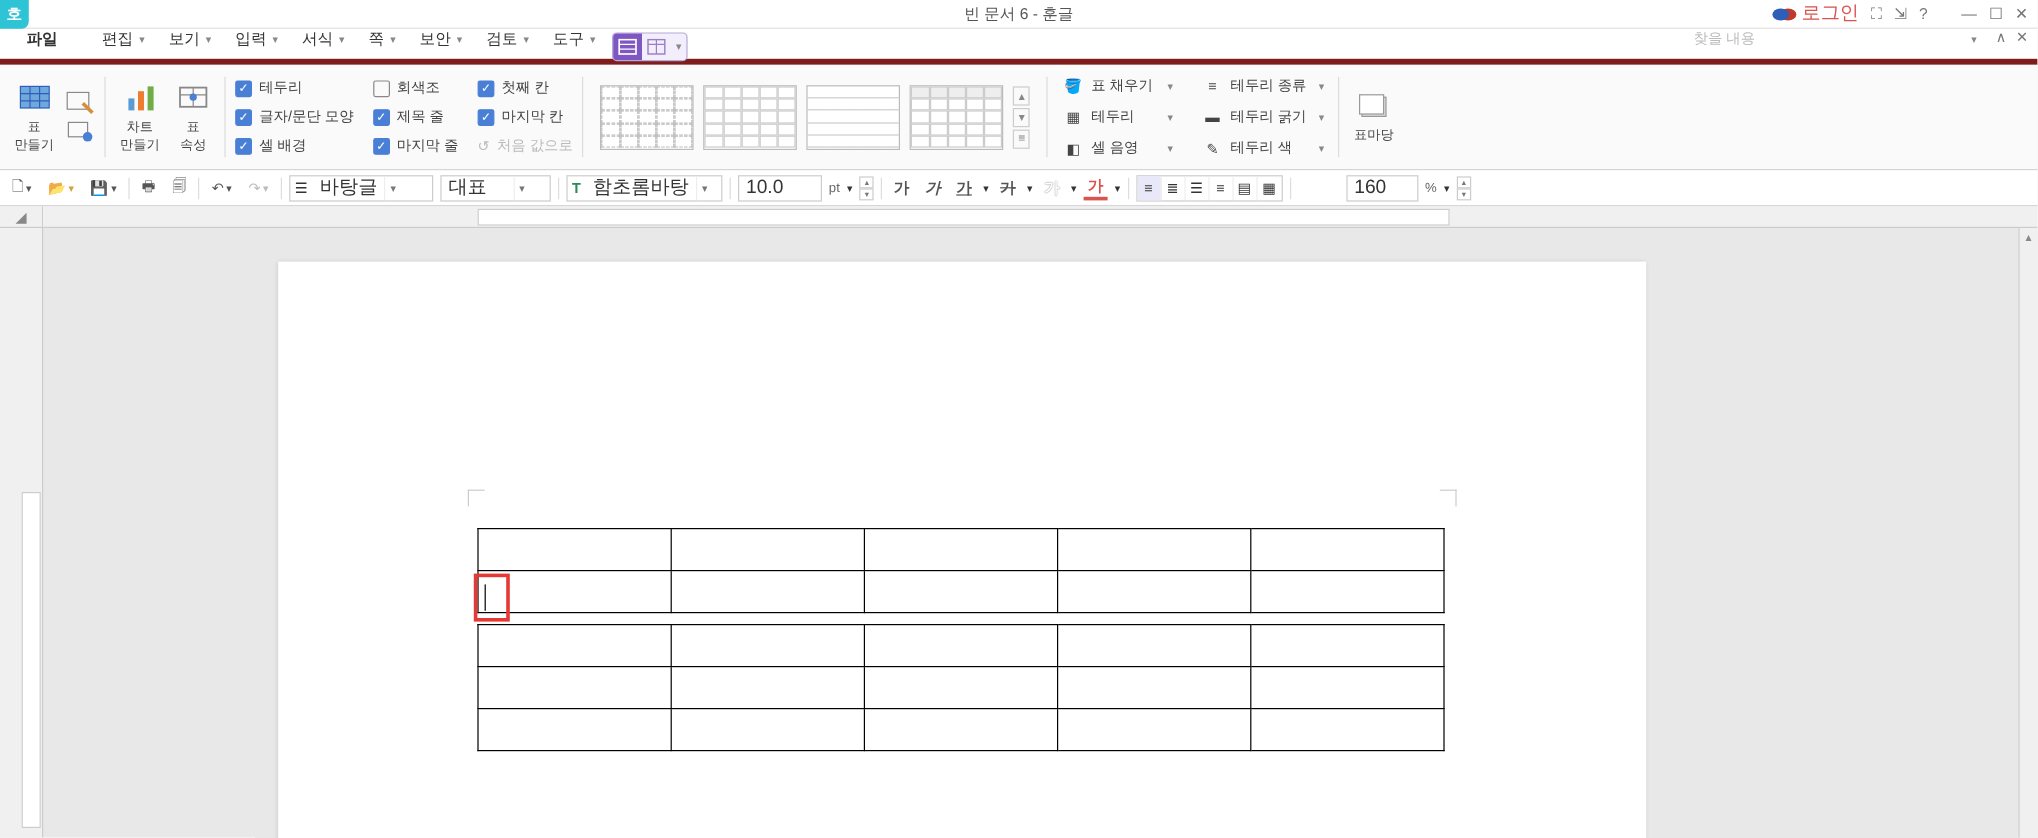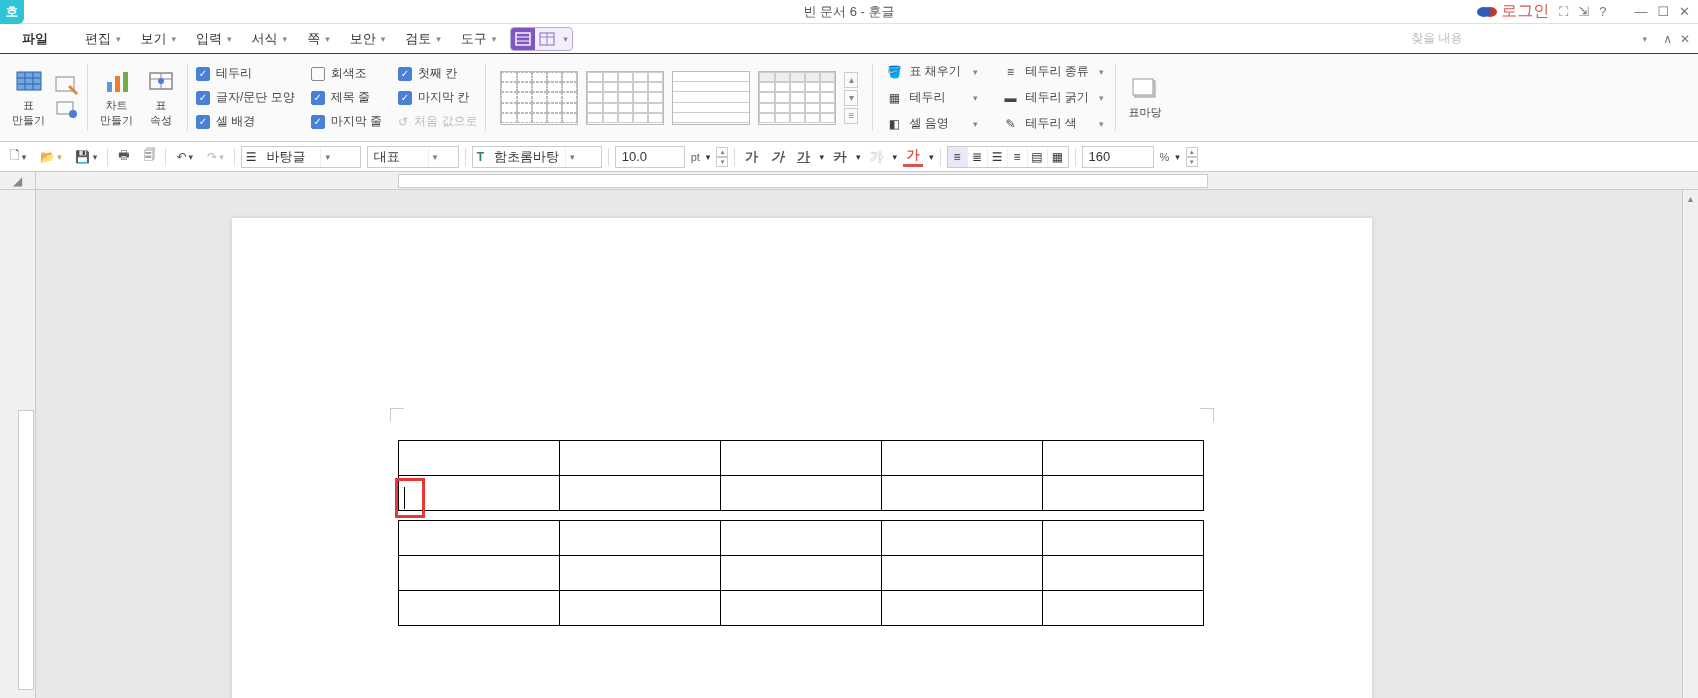--- a/index.html
+++ b/index.html
@@ -10,21 +10,21 @@
 .titlebar .app-icon { width: 24px; height: 24px; background: #2ec4d6; color: #fff; display: flex; align-items: center; justify-content: center; font-weight: bold; font-size: 13px; border-bottom-right-radius: 6px; }
 .titlebar .title { position: absolute; left: 50%; transform: translateX(-50%); font-size: 13px; color: #555; }
 .titlebar .right { margin-left: auto; display: flex; align-items: center; gap: 10px; padding-right: 8px; }
 .titlebar .login { color: #d9534f; font-size: 16px; display: flex; align-items: center; gap: 4px; }
 .titlebar .login .dot { width: 14px; height: 10px; background: #c0392b; border-radius: 50%; position: relative; }
 .titlebar .login .dot::after { content:""; width:14px; height:10px; background:#2e5fb8; border-radius:50%; position:absolute; left:-6px; }
 .titlebar .winctl { display: flex; align-items: center; gap: 10px; color: #777; font-size: 13px; }
 .titlebar .winctl span { cursor: pointer; }
 
 
-.menubar { height: 30px; background: #fff; display: flex; align-items: center; border-bottom: 1px solid #7f1d1d; }
+.menubar { height: 30px; background: #fff; display: flex; align-items: flex-start; border-bottom: 5px solid #7f1d1d; }
 .menubar .menu-item { padding: 0 10px; display: flex; align-items: center; font-size: 13px; color: #333; cursor: pointer; gap: 5px; }
 .menubar .menu-item:first-child { font-weight: bold; padding: 0 22px; }
 .menubar .sep { width: 1px; background: #ddd; margin: 5px 2px; }
 .menubar .dd { font-size: 9px; color: #888; }
 .menubar .spacer { flex: 1; }
 .menubar .active-tab { display: flex; align-items: center; border: 1px solid #b8a8d8; background: #f3eefc; border-radius: 4px; margin: 3px 4px; }
 .menubar .active-tab .half { width: 24px; height: 22px; display: flex; align-items: center; justify-content: center; }
 .menubar .active-tab .half.hl { background: #7e57c2; color: #fff; border-radius: 3px 0 0 3px; }
 .menubar .search-box { display: flex; align-items: center; color: #bbb; font-size: 12px; padding: 0 8px; gap: 20px; }
 .menubar .right-icons { display: flex; align-items: center; gap: 8px; padding: 0 8px; color: #777; }
@@ -53,21 +53,21 @@
 
 .small-option { display: flex; align-items: center; gap: 6px; font-size: 12px; color: #444; height: 24px; cursor: pointer; padding: 0 4px; }
 .small-option .ic { width: 18px; height: 16px; display:inline-flex; align-items:center; justify-content:center; }
 .small-option .dd { font-size: 9px; color: #888; margin-left: auto; }
 
 
 .toolbar2 { height: 30px; background: #fff; border-bottom: 1px solid #ccc; display: flex; align-items: center; gap: 6px; padding: 0 6px; }
 .toolbar2 .tb-btn { display: flex; align-items: center; gap: 2px; padding: 2px 4px; cursor: pointer; color: #555; font-size: 12px; }
 .toolbar2 .tb-sep { width: 1px; height: 18px; background: #ddd; }
 .toolbar2 .combo { display: flex; align-items: center; border: 1px solid #ccc; height: 22px; background: #fff; }
-.toolbar2 .combo .val { padding: 0 6px; font-size: 13px; min-width: 60px; }
+.toolbar2 .combo .val { padding: 0 6px; font-size: 16px; min-width: 60px; }
 .toolbar2 .combo .dd { padding: 0 4px; font-size: 9px; color: #777; border-left: 1px solid #eee; height: 100%; display:flex; align-items:center; }
 .toolbar2 .spin { display:flex; flex-direction:column; font-size:7px; color:#777; }
 .toolbar2 .spin span { border:1px solid #ccc; width:12px; height:10px; display:flex; align-items:center; justify-content:center; cursor:pointer; }
 .toolbar2 .fmt-btn { width: 20px; height: 20px; display:flex; align-items:center; justify-content:center; cursor:pointer; font-size:13px; font-weight:bold; color:#555; }
 .toolbar2 .fmt-btn.red { color:#d9534f; }
 .toolbar2 .align-grp { display:flex; border:1px solid #ccc; }
 .toolbar2 .align-grp span { width:20px; height:20px; display:flex; align-items:center; justify-content:center; cursor:pointer; border-right:1px solid #eee; }
 .toolbar2 .align-grp span:last-child{border-right:none;}
 .toolbar2 .align-grp span.active { background:#e8e8f8; }
 
@@ -515,21 +515,21 @@
   <div class="tb-sep"></div>
   <div class="align-grp">
     <span class="active">≡</span>
     <span>≣</span>
     <span>☰</span>
     <span>≡</span>
     <span>▤</span>
     <span>▦</span>
   </div>
   <div class="tb-sep"></div>
-  <div class="combo" style="width:72px;">
+  <div class="combo" style="width:60px;margin-left:40px;">
       <span class="val">160</span>
     </div>
   <span style="font-size:11px; color:#666;">%</span>
   <span class="dd" style="font-size:9px;">▾</span>
   <div class="spin">
       <span>▴</span>
       <span>▾</span>
     </div>
 </div>
 

